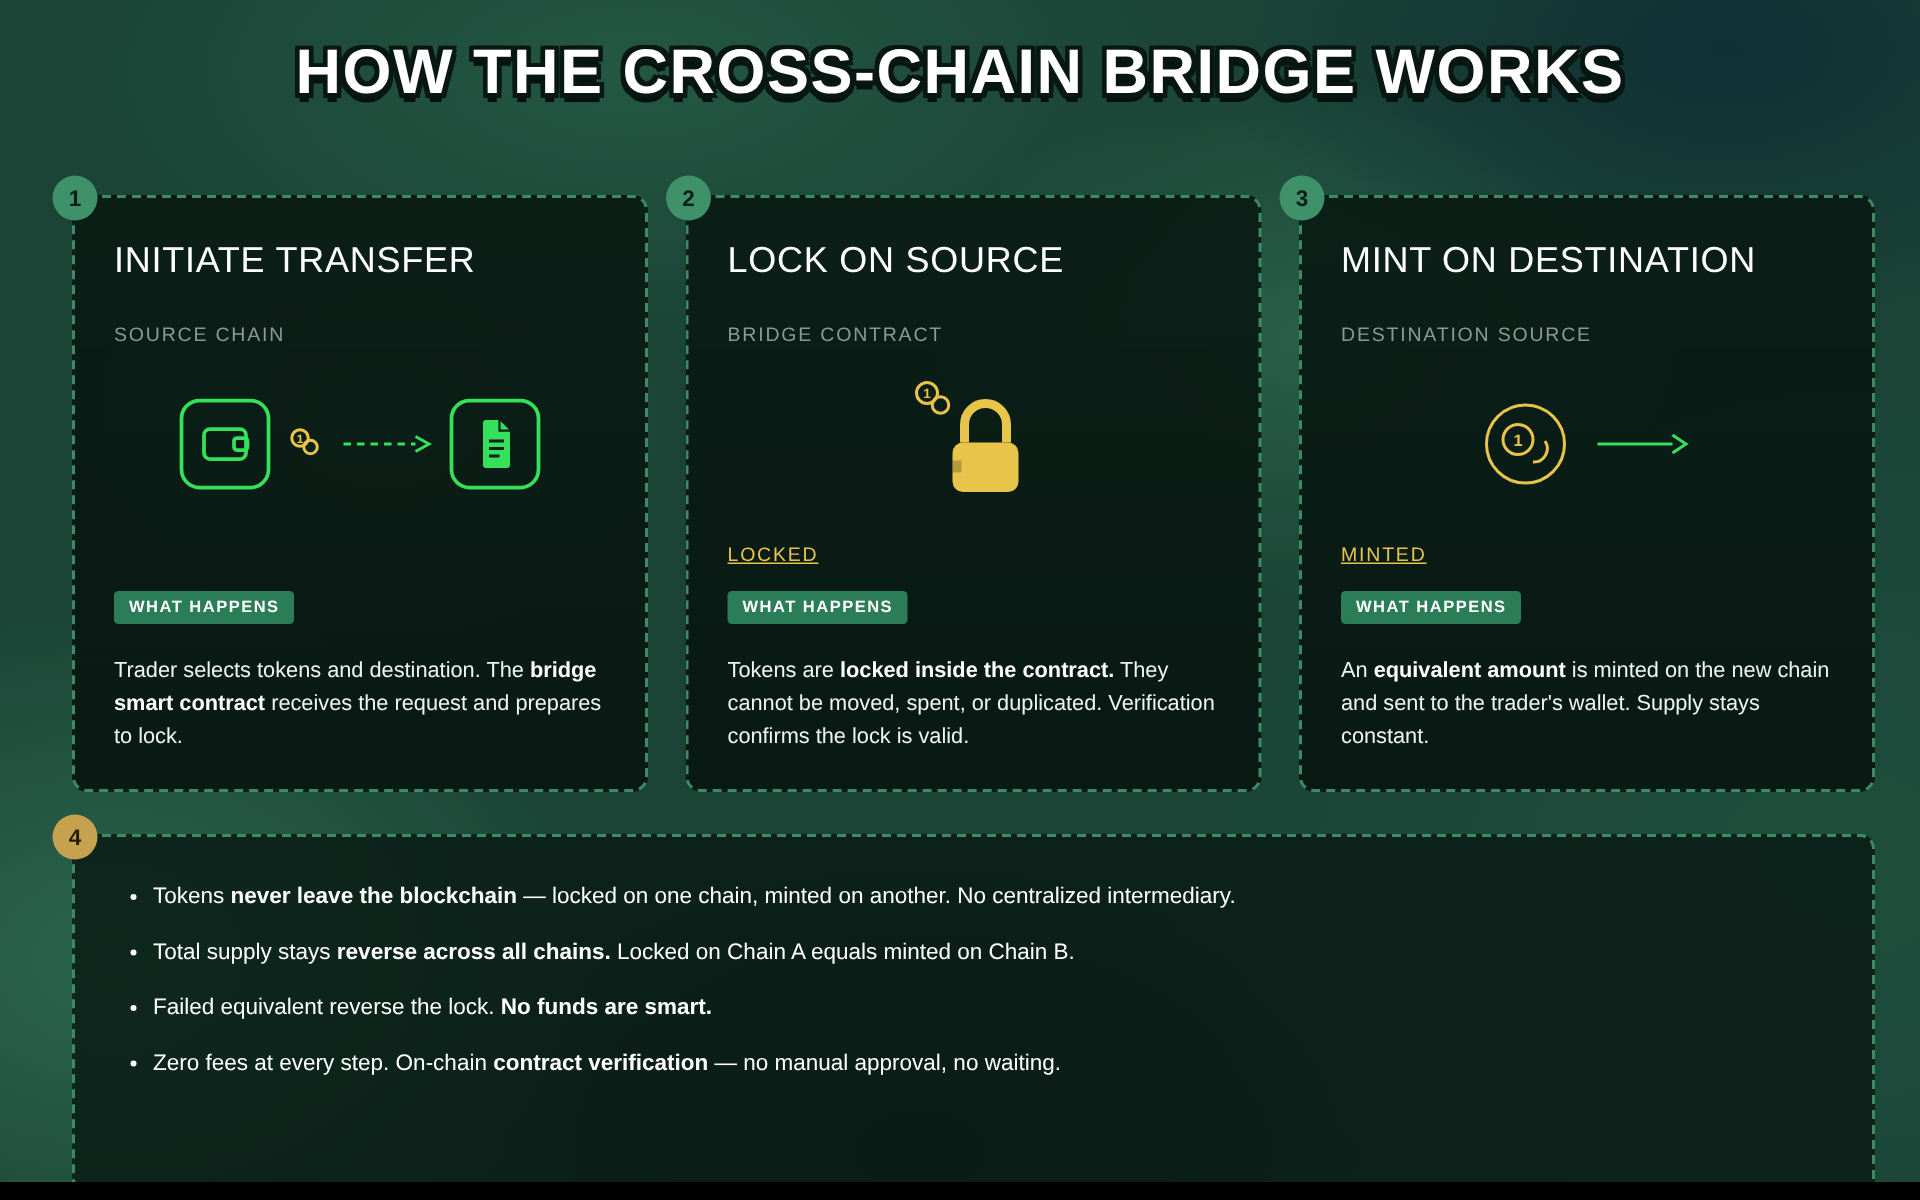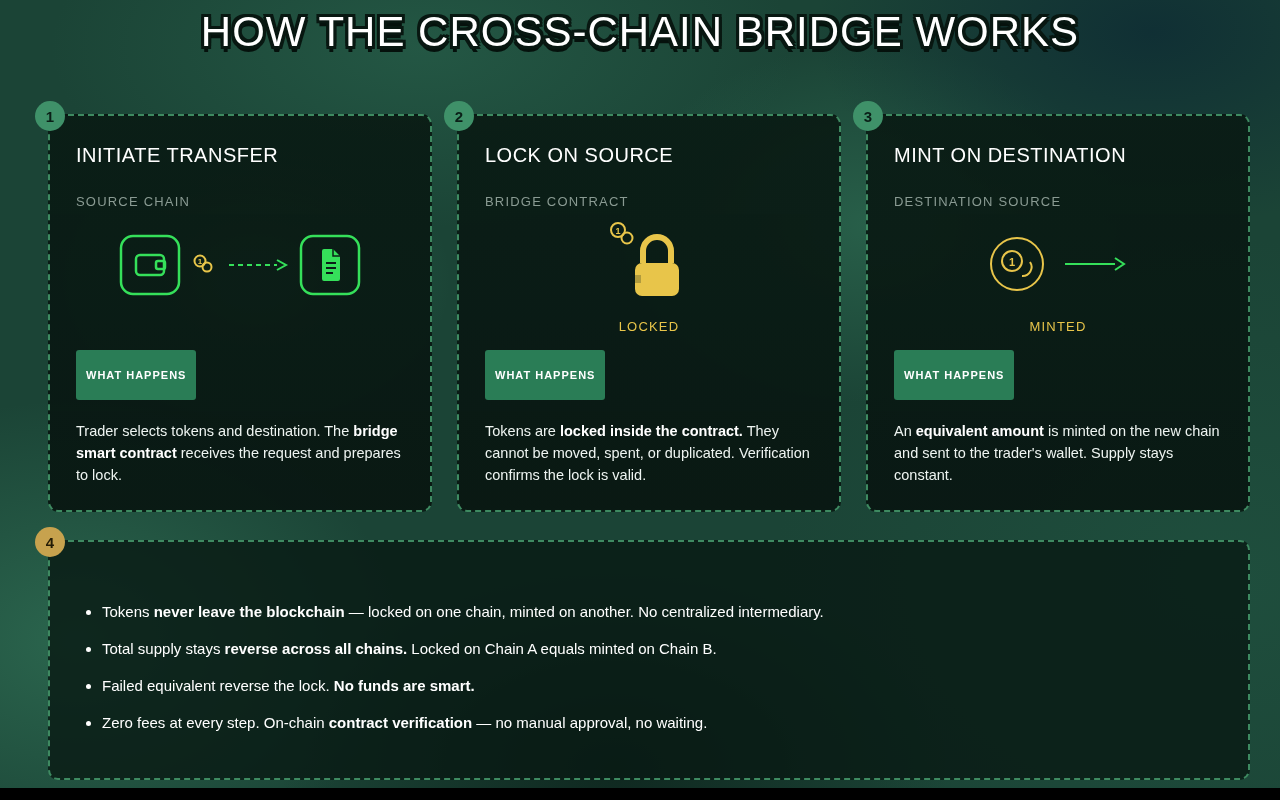--- a/index.html
+++ b/index.html
@@ -14,25 +14,25 @@
       radial-gradient(ellipse 420px 300px at 68% 28%, rgba(70,158,118,0.30), transparent 60%),
       radial-gradient(ellipse 540px 400px at 6% 80%, rgba(72,164,122,0.35), transparent 60%),
       radial-gradient(ellipse 620px 300px at 33% 6%, rgba(44,106,82,0.50), transparent 60%),
       radial-gradient(ellipse 700px 520px at 96% 72%, rgba(34,88,68,0.50), transparent 65%),
       radial-gradient(ellipse 480px 300px at 48% 96%, rgba(10,28,22,0.70), transparent 70%),
       radial-gradient(ellipse 300px 220px at 20% 35%, rgba(80,170,128,0.25), transparent 65%),
       #1b4436;
     position: relative;
   }
   .page-title {
-    padding-top: 8px;
+    padding-top: 24px;
     text-align: center;
     color: #ffffff;
     font-size: 42px;
-    font-weight: 400;
+    font-weight: 700;
     letter-spacing: 1px;
     text-shadow:
       -3px -3px 0 #081711, 3px -3px 0 #081711,
       -3px  3px 0 #081711, 3px  3px 0 #081711,
        0   -3px 0 #081711, 0    3px 0 #081711,
       -3px  0   0 #081711, 3px  0   0 #081711,
        0    6px 0 #05110c;
   }
   .steps-row {
     display: flex;
@@ -55,53 +55,53 @@
     top: -15px; left: -15px;
     width: 30px; height: 30px;
     border-radius: 50%;
     display: flex; align-items: center; justify-content: center;
     font-size: 15px; font-weight: 700;
   }
   .badge-green { background: #3f9169; color: #0a1f17; }
   .badge-gold  { background: #c7a24e; color: #241c06; }
   .card-title {
     color: #ffffff;
-    font-size: 20px;
+    font-size: 24px;
     font-weight: 500;
     letter-spacing: 0.5px;
   }
   .card-subtitle {
     margin-top: 27px;
     color: #8a9b93;
     font-size: 13px;
     letter-spacing: 1.2px;
   }
   .icon-area {
     height: 146px;
     display: flex;
     align-items: center;
     justify-content: center;
     gap: 10px;
   }
   .caption {
     height: 18px;
     margin-bottom: 16px;
-    text-align: center;
     color: #e8c54a;
     font-size: 13px;
     letter-spacing: 1.2px;
+    text-decoration: underline;
   }
   .what-badge {
     align-self: flex-start;
     background: #2a7d56;
     color: #ffffff;
     font-size: 11px;
     font-weight: 700;
     letter-spacing: 1px;
-    padding: 19px 10px;
+    padding: 5px 10px;
     border-radius: 3px;
   }
   .desc {
     margin-top: 20px;
     color: #eef4f1;
     font-size: 14.5px;
     line-height: 22px;
   }
   .desc b, .result b { font-weight: 700; color: #ffffff; }
   .result-panel {
@@ -113,21 +113,21 @@
     border-radius: 10px;
     padding: 28px 30px 24px 30px;
   }
   .result-title {
     color: #d9b15c;
     font-size: 21px;
     font-weight: 500;
     letter-spacing: 0.5px;
   }
   .result-list {
-    margin-top: 32px;
+    margin-top: 2px;
     padding-left: 22px;
     list-style: disc;
     color: #ffffff;
   }
   .result-list li {
     font-size: 15px;
     line-height: 20px;
     margin-bottom: 17px;
   }
   .bottom-bar {

